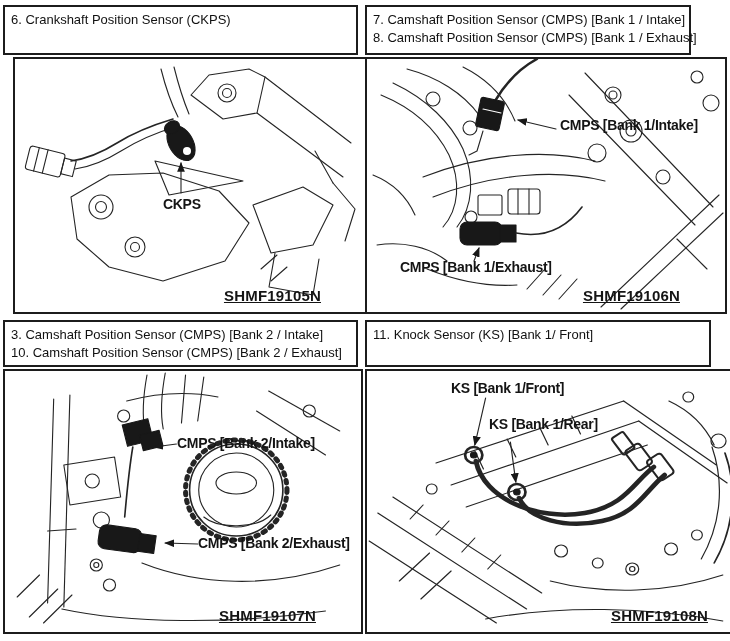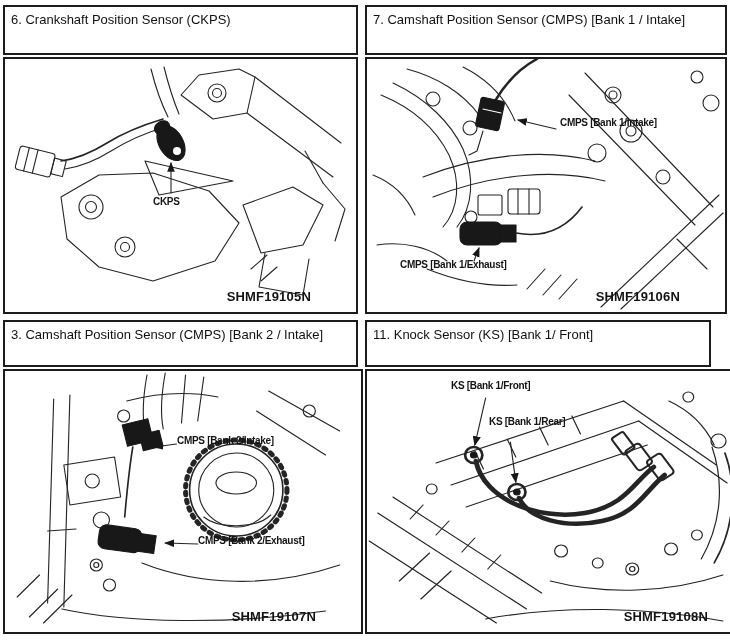--- a/index.html
+++ b/index.html
@@ -22,36 +22,36 @@
   }
   .art .fill{fill:#181818;stroke:#181818;}
   .art .hole{fill:#ffffff;stroke:none;}
   .art .cable{stroke-width:4.5;}
   .art .w16{stroke-width:1.6;}
   .art .w2{stroke-width:2;}
   .art .w25{stroke-width:2.5;}
   .art marker path{fill:#181818;stroke:none;}
   .art .ribs{stroke-width:5;stroke-dasharray:2.5 5.5;}
   .callout{
-    position:absolute;font-size:10px;font-weight:bold;letter-spacing:-0.3px;
+    position:absolute;font-size:14px;font-weight:bold;letter-spacing:-0.3px;
     white-space:nowrap;color:#141414;
   }
   .code{
-    position:absolute;right:45px;bottom:8px;font-size:13px;font-weight:bold;
-    letter-spacing:0.2px;color:#141414;
+    position:absolute;right:45px;bottom:8px;font-size:15px;font-weight:bold;
+    letter-spacing:0.2px;color:#141414;text-decoration:underline;
   }
 </style>
 </head>
 <body>
 
 <div class="box hdr" style="left:3px;top:5px;width:355px;height:50px">
   <div class="hline">6. Crankshaft Position Sensor (CKPS)</div>
 </div>
 
-<div class="box fig" style="left:3px;top:57px;width:355px;height:257px">
+<div class="box fig" style="left:13px;top:57px;width:355px;height:257px">
   <svg class="art" viewBox="0 0 351 253" preserveAspectRatio="none">
     <defs>
       <marker id="ah1" markerWidth="9" markerHeight="7" refX="8" refY="3.5" orient="auto">
         <path d="M0,0 L9,3.5 L0,7 Z"></path>
       </marker>
     </defs>
 
     <path d="M146,10 C151,30 157,46 163,58"></path>
     <path d="M159,8 C164,28 169,43 174,55"></path>
 
@@ -92,22 +92,23 @@
     <path d="M260,194 L254,228 L298,236 L304,200"></path>
     <path d="M246,210 L262,196"></path>
       <path d="M256,222 L272,208"></path>
 
     <line x1="166" y1="134" x2="166" y2="104" marker-end="url(#ah1)"></line>
   </svg>
   <div class="callout" style="left:148px;top:137px">CKPS</div>
   <div class="code">SHMF19105N</div>
 </div>
 
-<div class="box hdr" style="left:365px;top:5px;width:362px;height:50px">
+<div class="box hdr" style="left:365px;top:5px;width:326px;height:50px">
   <div class="hline">7. Camshaft Position Sensor (CMPS) [Bank 1 / Intake]</div>
+  <div class="hline">8. Camshaft Position Sensor (CMPS) [Bank 1 / Exhaust]</div>
 </div>
 
 <div class="box fig" style="left:365px;top:57px;width:362px;height:257px">
   <svg class="art" viewBox="0 0 358 253" preserveAspectRatio="none">
     <defs>
       <marker id="ah2" markerWidth="9" markerHeight="7" refX="8" refY="3.5" orient="auto">
         <path d="M0,0 L9,3.5 L0,7 Z"></path>
       </marker>
     </defs>
 
@@ -160,20 +161,21 @@
     <line x1="189" y1="70" x2="151" y2="61" marker-end="url(#ah2)"></line>
     <line x1="107" y1="202" x2="112" y2="189" marker-end="url(#ah2)"></line>
   </svg>
   <div class="callout" style="left:193px;top:58px">CMPS [Bank 1/Intake]</div>
   <div class="callout" style="left:33px;top:200px">CMPS [Bank 1/Exhaust]</div>
   <div class="code">SHMF19106N</div>
 </div>
 
 <div class="box hdr" style="left:3px;top:320px;width:355px;height:47px">
   <div class="hline">3. Camshaft Position Sensor (CMPS) [Bank 2 / Intake]</div>
+  <div class="hline">10. Camshaft Position Sensor (CMPS) [Bank 2 / Exhaust]</div>
 </div>
 
 <div class="box fig" style="left:3px;top:369px;width:360px;height:265px">
   <svg class="art" viewBox="0 0 351 261" preserveAspectRatio="none">
     <defs>
       <marker id="ah3" markerWidth="9" markerHeight="7" refX="8" refY="3.5" orient="auto">
         <path d="M0,0 L9,3.5 L0,7 Z"></path>
       </marker>
     </defs>
 

